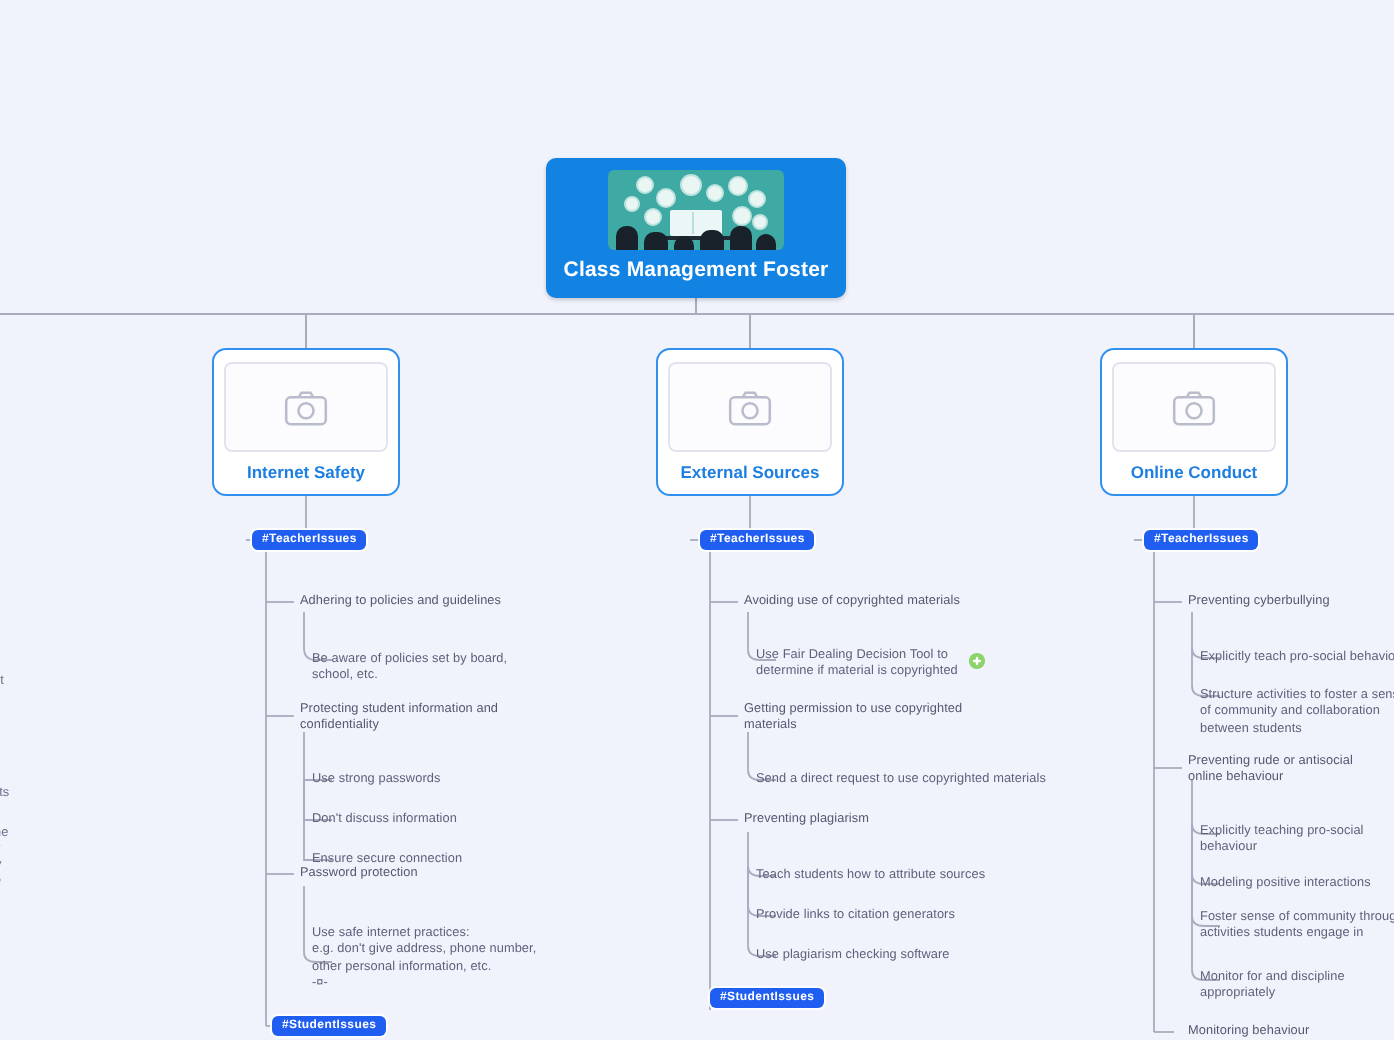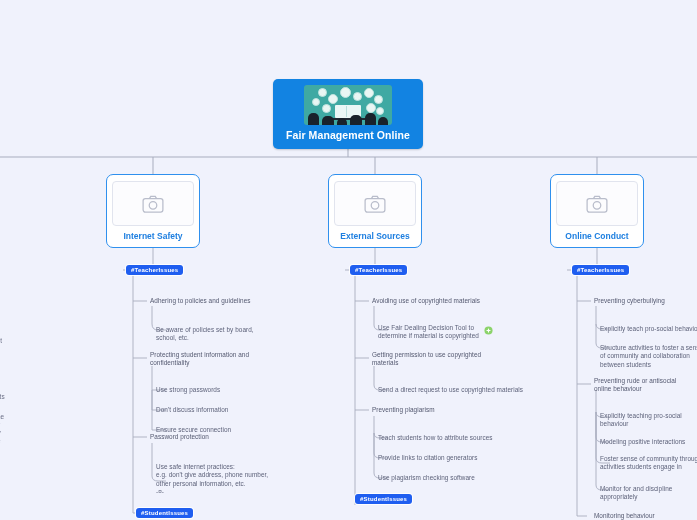--- a/index.html
+++ b/index.html
@@ -152,21 +152,21 @@
       <span class="il-dot" style="left:72px;top:22px;width:6px;height:6px;"></span>
       <span class="il-laptop"></span>
       <span class="il-base"></span>
       <span class="il-sil" style="left:4px;width:11px;height:12px;"></span>
       <span class="il-sil" style="left:18px;width:12px;height:9px;"></span>
       <span class="il-sil" style="left:33px;width:10px;height:7px;"></span>
       <span class="il-sil" style="left:46px;width:12px;height:10px;"></span>
       <span class="il-sil" style="left:61px;width:11px;height:12px;"></span>
       <span class="il-sil" style="left:74px;width:10px;height:8px;"></span>
     </div>
-    <div class="root-title">Fair Management Online</div>
+    <div class="root-title">Class Management Foster</div>
   </div>
 
   <div class="branch" style="left:106px;top:174px;">
     <div class="ph">
       <svg width="22" height="18" viewBox="0 0 24 20">
         <rect x="1" y="4" width="22" height="15" rx="2.5" fill="none" stroke="#b9bdcb" stroke-width="1.4"></rect>
         <path d="M8 4 L9.5 1.5 L14.5 1.5 L16 4" fill="none" stroke="#b9bdcb" stroke-width="1.4"></path>
         <circle cx="12" cy="11.5" r="4.2" fill="none" stroke="#b9bdcb" stroke-width="1.4"></circle>
       </svg>
     </div>

